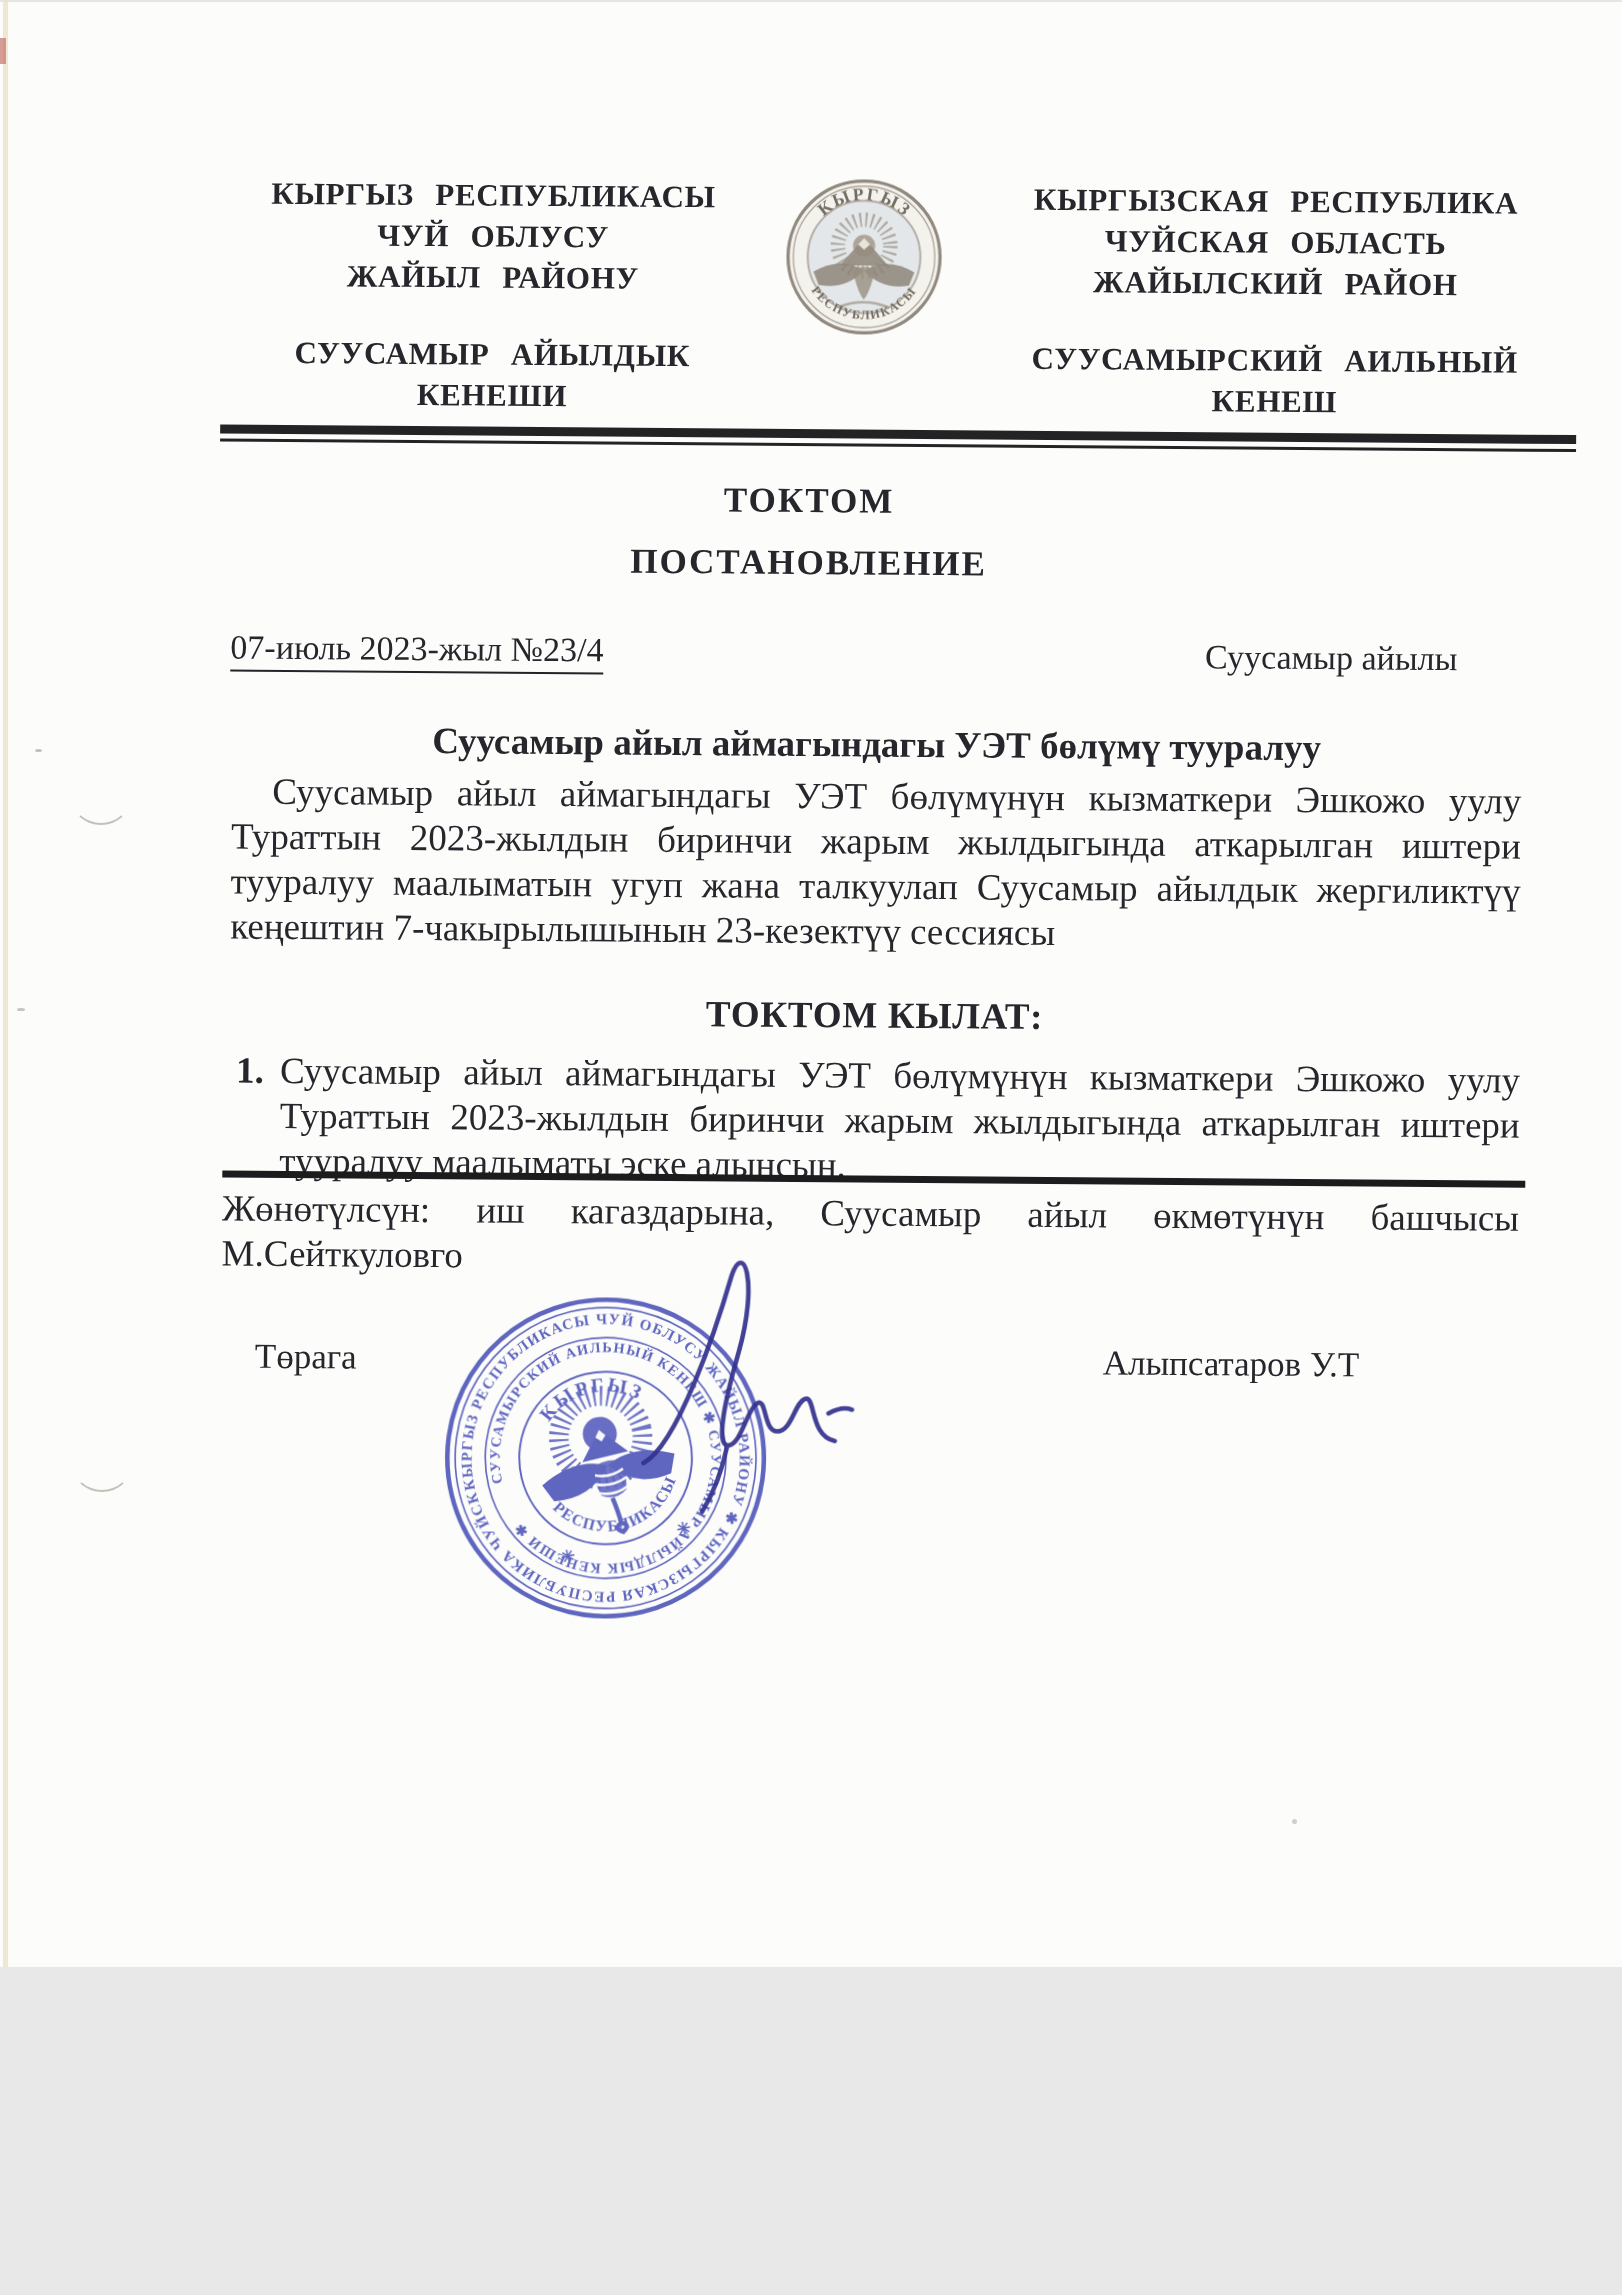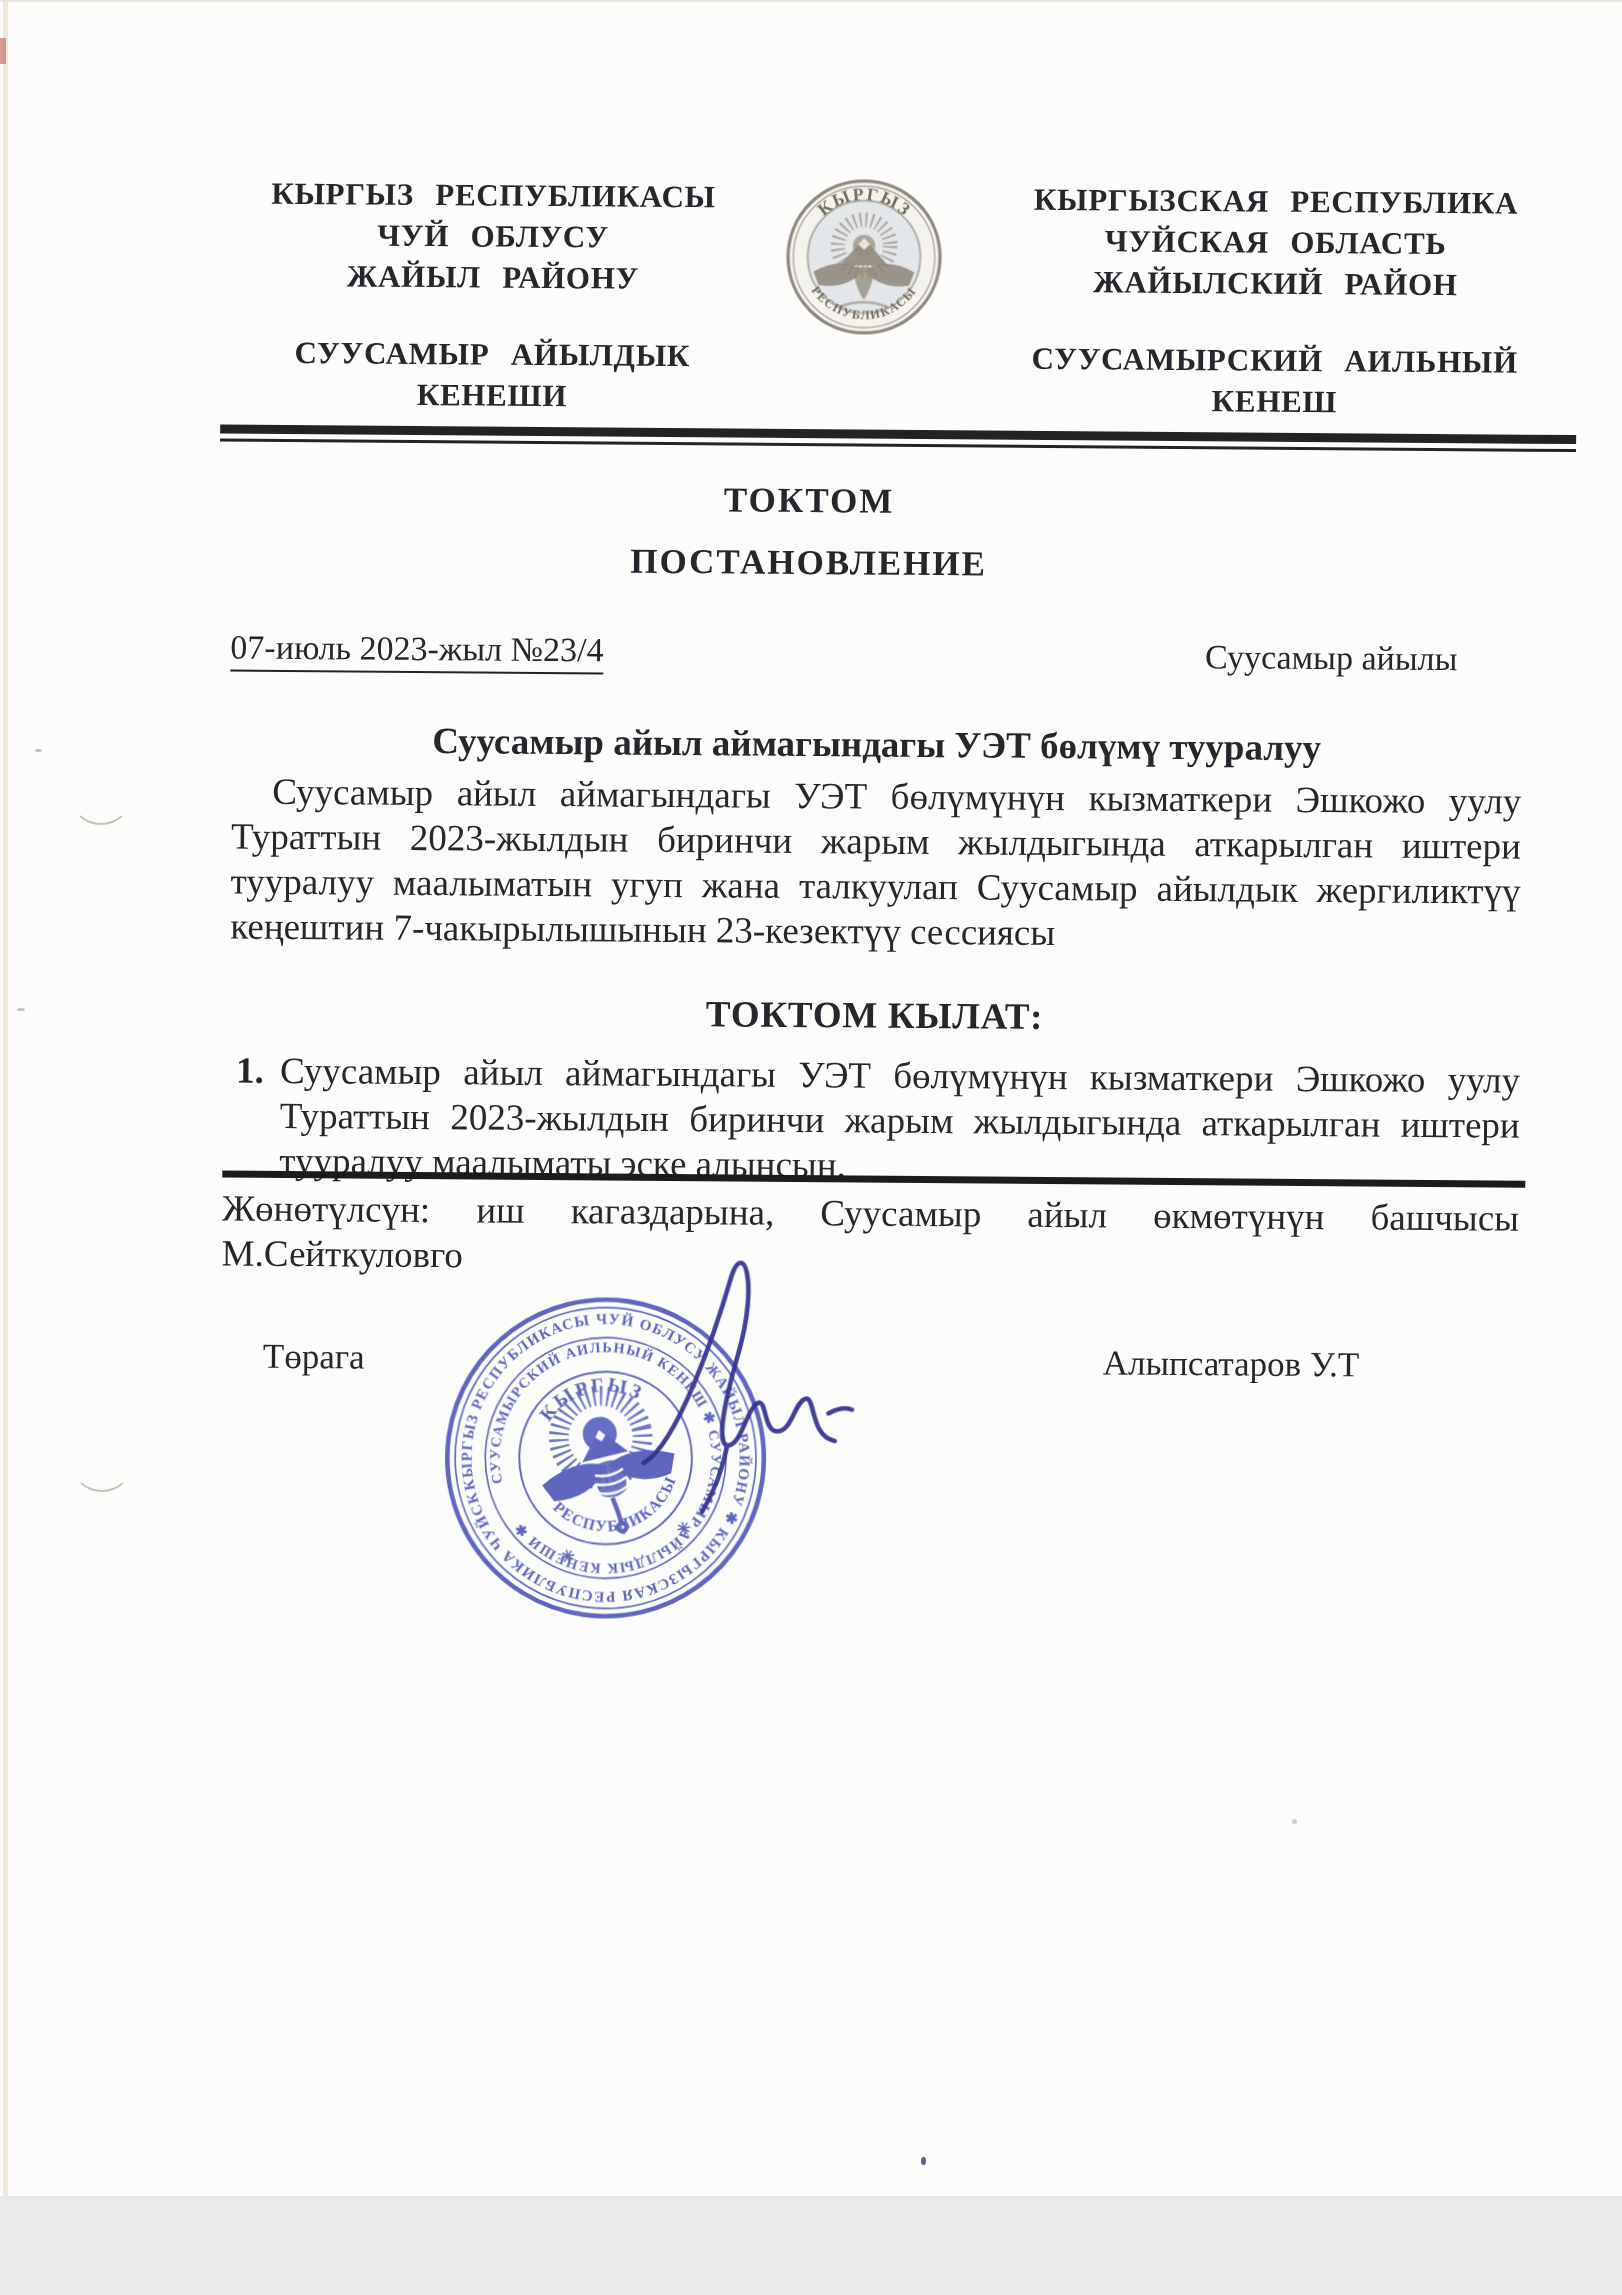--- a/index.html
+++ b/index.html
@@ -1,17 +1,17 @@
 <!DOCTYPE html>
 <html style="font-size:10.5px"><head>
 <meta charset="utf-8">
 <style>
   html,body{margin:0;padding:0;background:#e8e8e8;}
   .sheet{
-    position:relative;width:1623px;height:2196px;background:#fcfcfa;
+    position:relative;width:1623px;height:1967px;background:#fcfcfa;
     overflow:hidden;font-family:"Liberation Serif","DejaVu Serif",serif;color:#26262c;
   }
   .content{position:absolute;left:0;top:0;width:1623px;height:2295px;
     transform:rotate(0.45deg);transform-origin:39px 196px;}
   .abs{position:absolute;}
   .hdr{font-weight:bold;font-size:31px;line-height:41px;text-align:center;word-spacing:13px;letter-spacing:0.7px;}
   .title{width:1623px;text-align:center;font-weight:bold;font-size:35px;letter-spacing:2px;}
   .dateline{font-size:34px;border-bottom:2.6px solid #232328;padding-bottom:2.6px;}
   .place{font-size:34px;text-align:right;}
   .subject{width:1290px;text-align:center;font-weight:bold;font-size:37px;}
@@ -108,21 +108,21 @@
 
     <div class="abs resolves" style="left:236px;top:987px;">ТОКТОМ КЫЛАТ:</div>
 
     <div class="abs bodytext" style="left:243px;top:1046px;width:39px;font-weight:bold;">1.</div>
     <div class="abs bodytext" style="left:287px;top:1046px;width:1240px;">Суусамыр айыл аймагындагы УЭТ бөлүмүнүн кызматкери Эшкожо уулу Тураттын 2023-жылдын биринчи жарым жылдыгында аткарылган иштери тууралуу маалыматы эске алынсын.</div>
 
     <div class="abs rule" style="left:230px;top:1169px;width:1303px;height:7.2px;background:#1c1c1f;"></div>
 
     <div class="abs bodytext" style="left:230px;top:1184px;width:1297px;text-align-last:left;">Жөнөтүлсүн: иш кагаздарына, Суусамыр айыл өкмөтүнүн башчысы М.Сейткуловго</div>
 
-    <div class="abs sig" style="left:272px;top:1335px;text-align:center;">Төрага</div>
+    <div class="abs sig" style="left:264px;top:1335px;text-align:center;">Төрага</div>
     <div class="abs sig" style="left:1112px;top:1335px;">Алыпсатаров У.Т</div>
 
     <div class="abs stampwrap" style="left:452px;top:1290px;width:327px;height:327px;opacity:.88;">
       <svg width="327" height="327" viewBox="0 0 500 500">
         <defs>
           <path id="stOuter" d="M 45,250 A 205,205 0 1 1 455,250 A 205,205 0 1 1 45,250"></path>
           <path id="stMiddle" d="M 88,250 A 162,162 0 1 1 412,250 A 162,162 0 1 1 88,250"></path>
           <path id="stInTop" d="M 148,250 A 102,102 0 0 1 352,250"></path>
           <path id="stInBot" d="M 138,250 A 112,112 0 0 0 362,250"></path>
         </defs>

